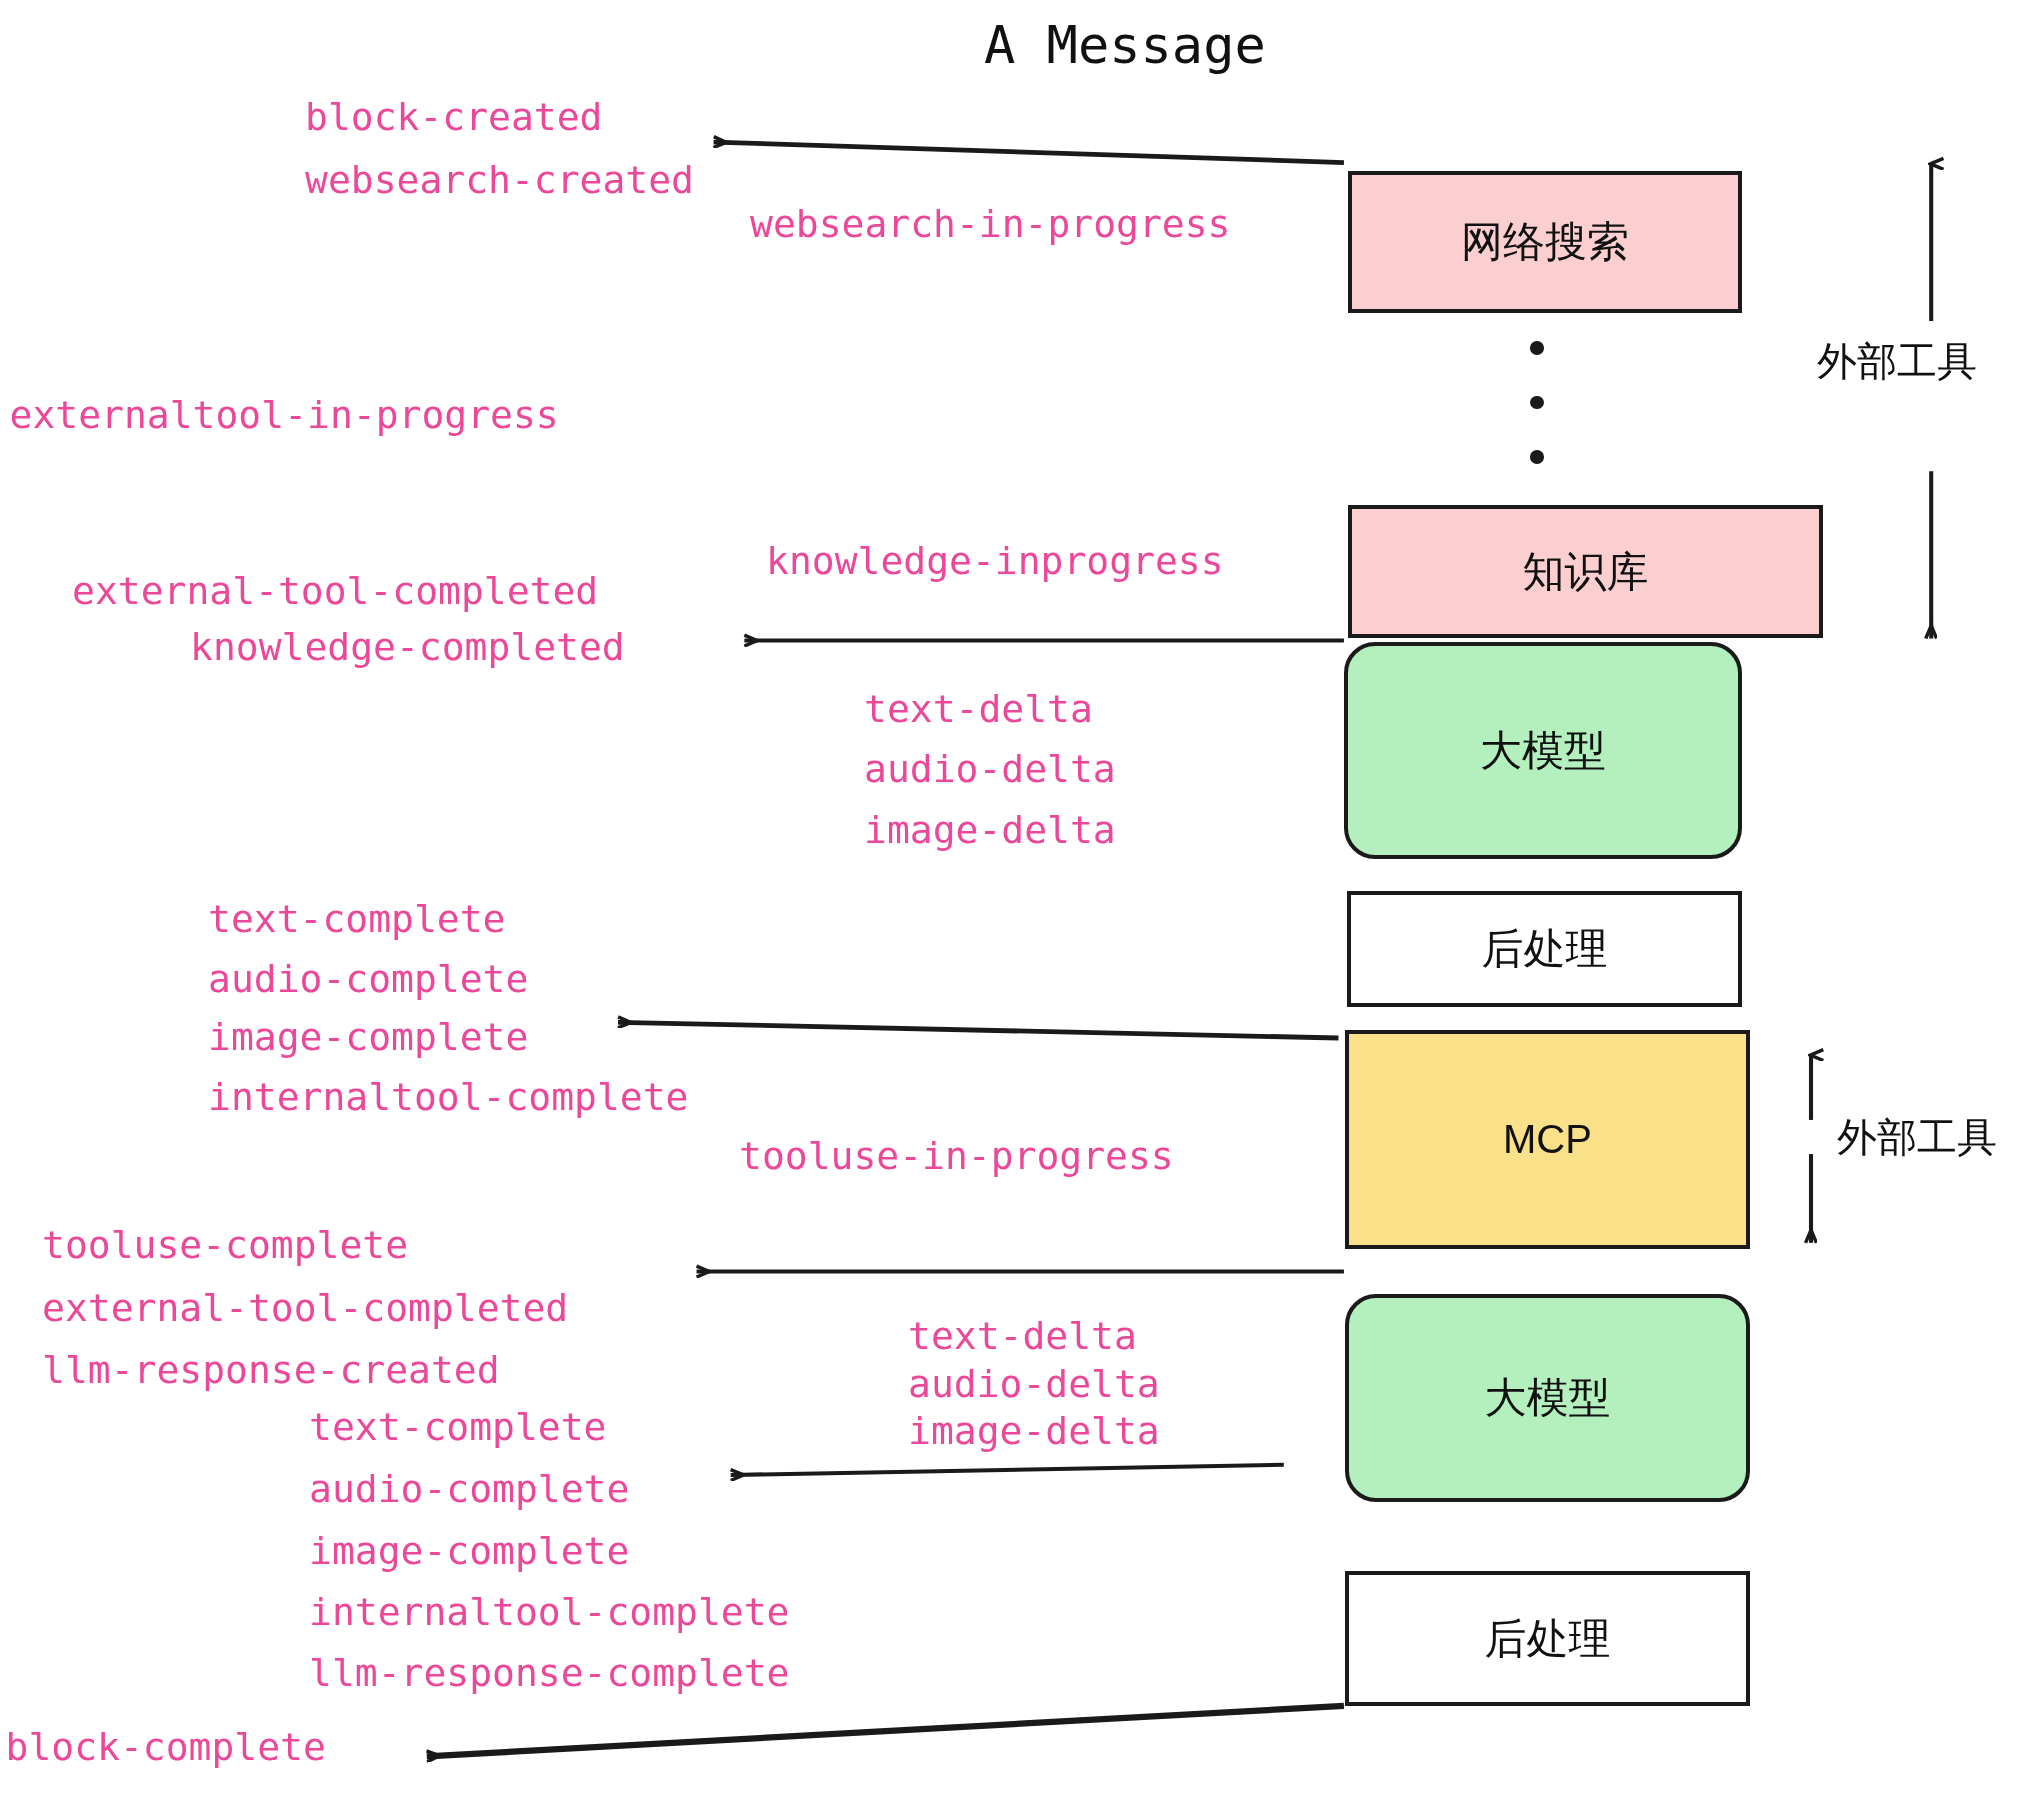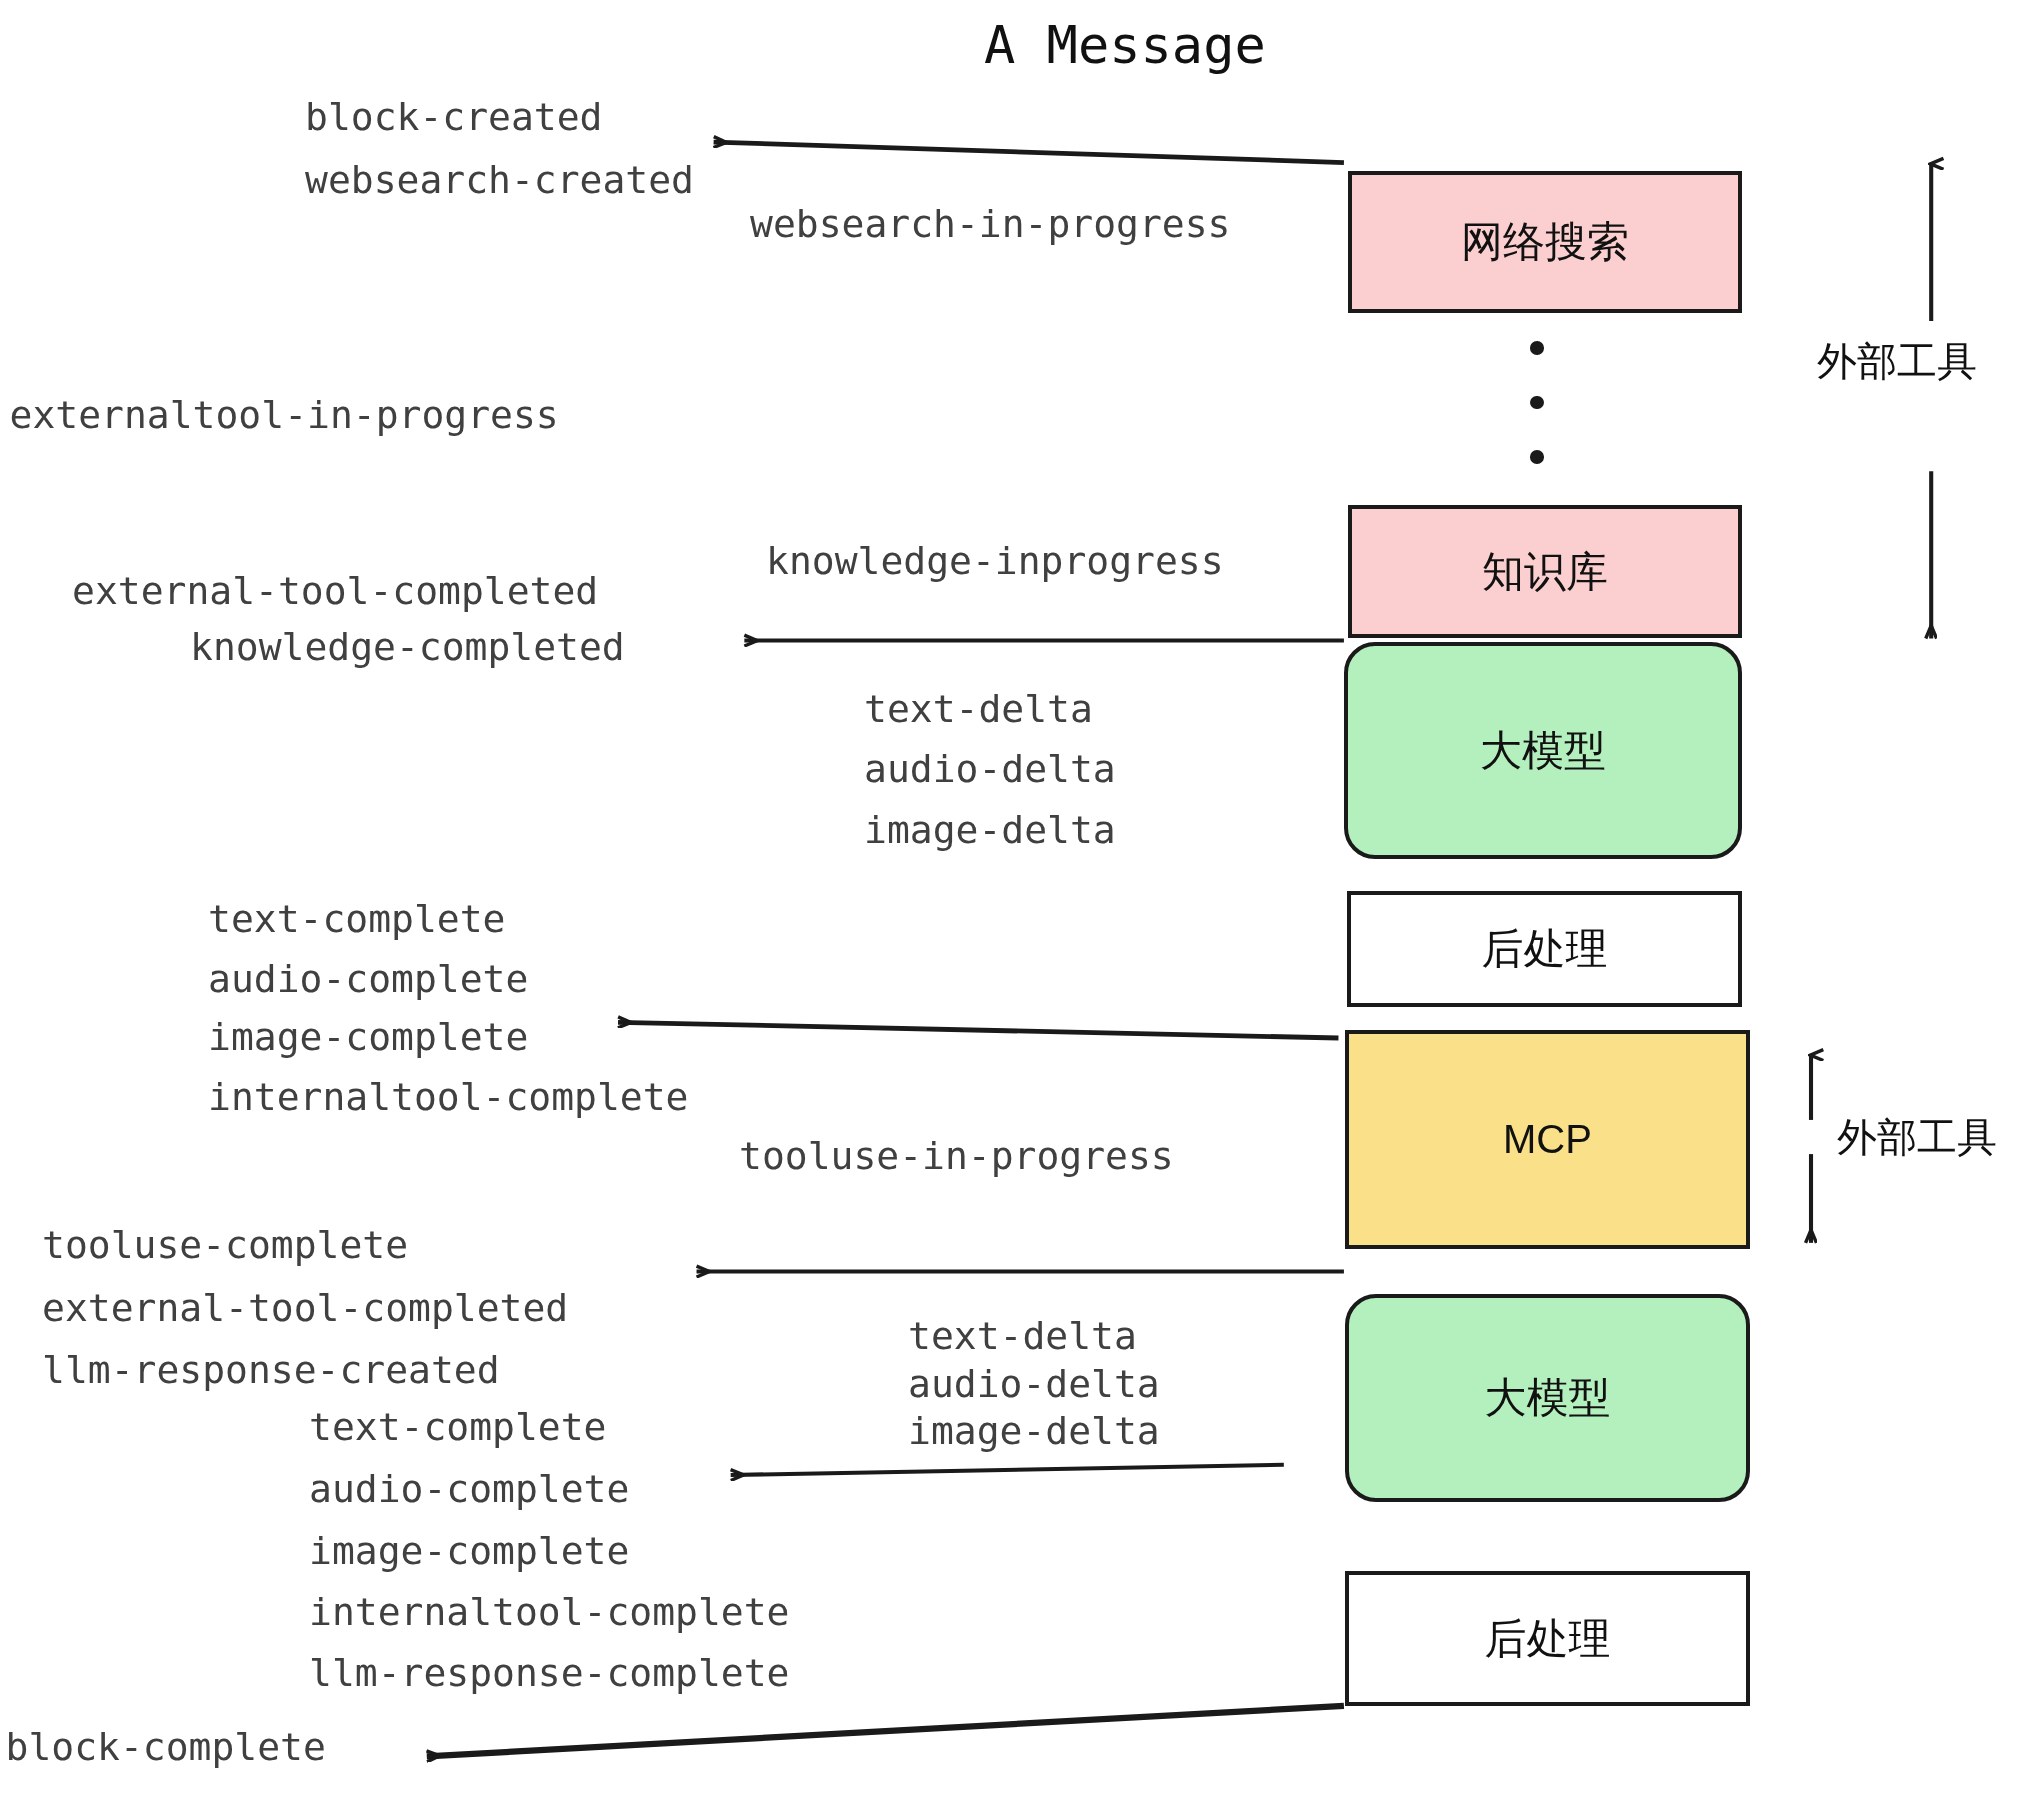--- a/index.html
+++ b/index.html
@@ -1,20 +1,20 @@
 <!DOCTYPE html>
 <html style="font-size:11px"><head>
 <meta charset="utf-8">
 <style>
   html,body{margin:0;padding:0;background:#ffffff;}
   body{width:2035px;height:1796px;position:relative;overflow:hidden;
        font-family:"DejaVu Sans Mono","Liberation Mono",monospace;}
   .stage{position:absolute;left:0;top:0;width:2035px;height:1796px;}
 
-  .lbl{position:absolute;white-space:nowrap;color:#404040;
+  .lbl{position:absolute;white-space:nowrap;color:#ec4899;
        font-family:"DejaVu Sans Mono","Liberation Mono",monospace;
        font-size:38px;line-height:1;letter-spacing:0px;}
 
   .title{position:absolute;white-space:nowrap;color:#111111;
          font-family:"DejaVu Sans Mono","Liberation Mono",monospace;
          font-size:52px;line-height:1;}
 
   .box{position:absolute;box-sizing:border-box;border:4.1px solid #1a1a1a;
        display:flex;align-items:center;justify-content:center;
        font-family:"DejaVu Sans","Liberation Sans",sans-serif;
@@ -76,21 +76,21 @@
   <div class="box pink" style="left:1348px;top:171px;width:394px;height:142px;">
     <span>网络搜索</span>
   </div>
 
   <div class="dots" style="left:1529px;top:341px;width:16.4px;height:123px;">
     <span></span>
     <span></span>
     <span></span>
   </div>
 
-  <div class="box pink" style="left:1348px;top:505px;width:394px;height:133px;">
+  <div class="box pink" style="left:1348px;top:505px;width:475px;height:133px;">
     <span>知识库</span>
   </div>
 
   <div class="box green" style="left:1344px;top:642px;width:398px;height:217px;">
     <span>大模型</span>
   </div>
 
   <div class="box white" style="left:1347px;top:891px;width:395px;height:116px;">
     <span>后处理</span>
   </div>

